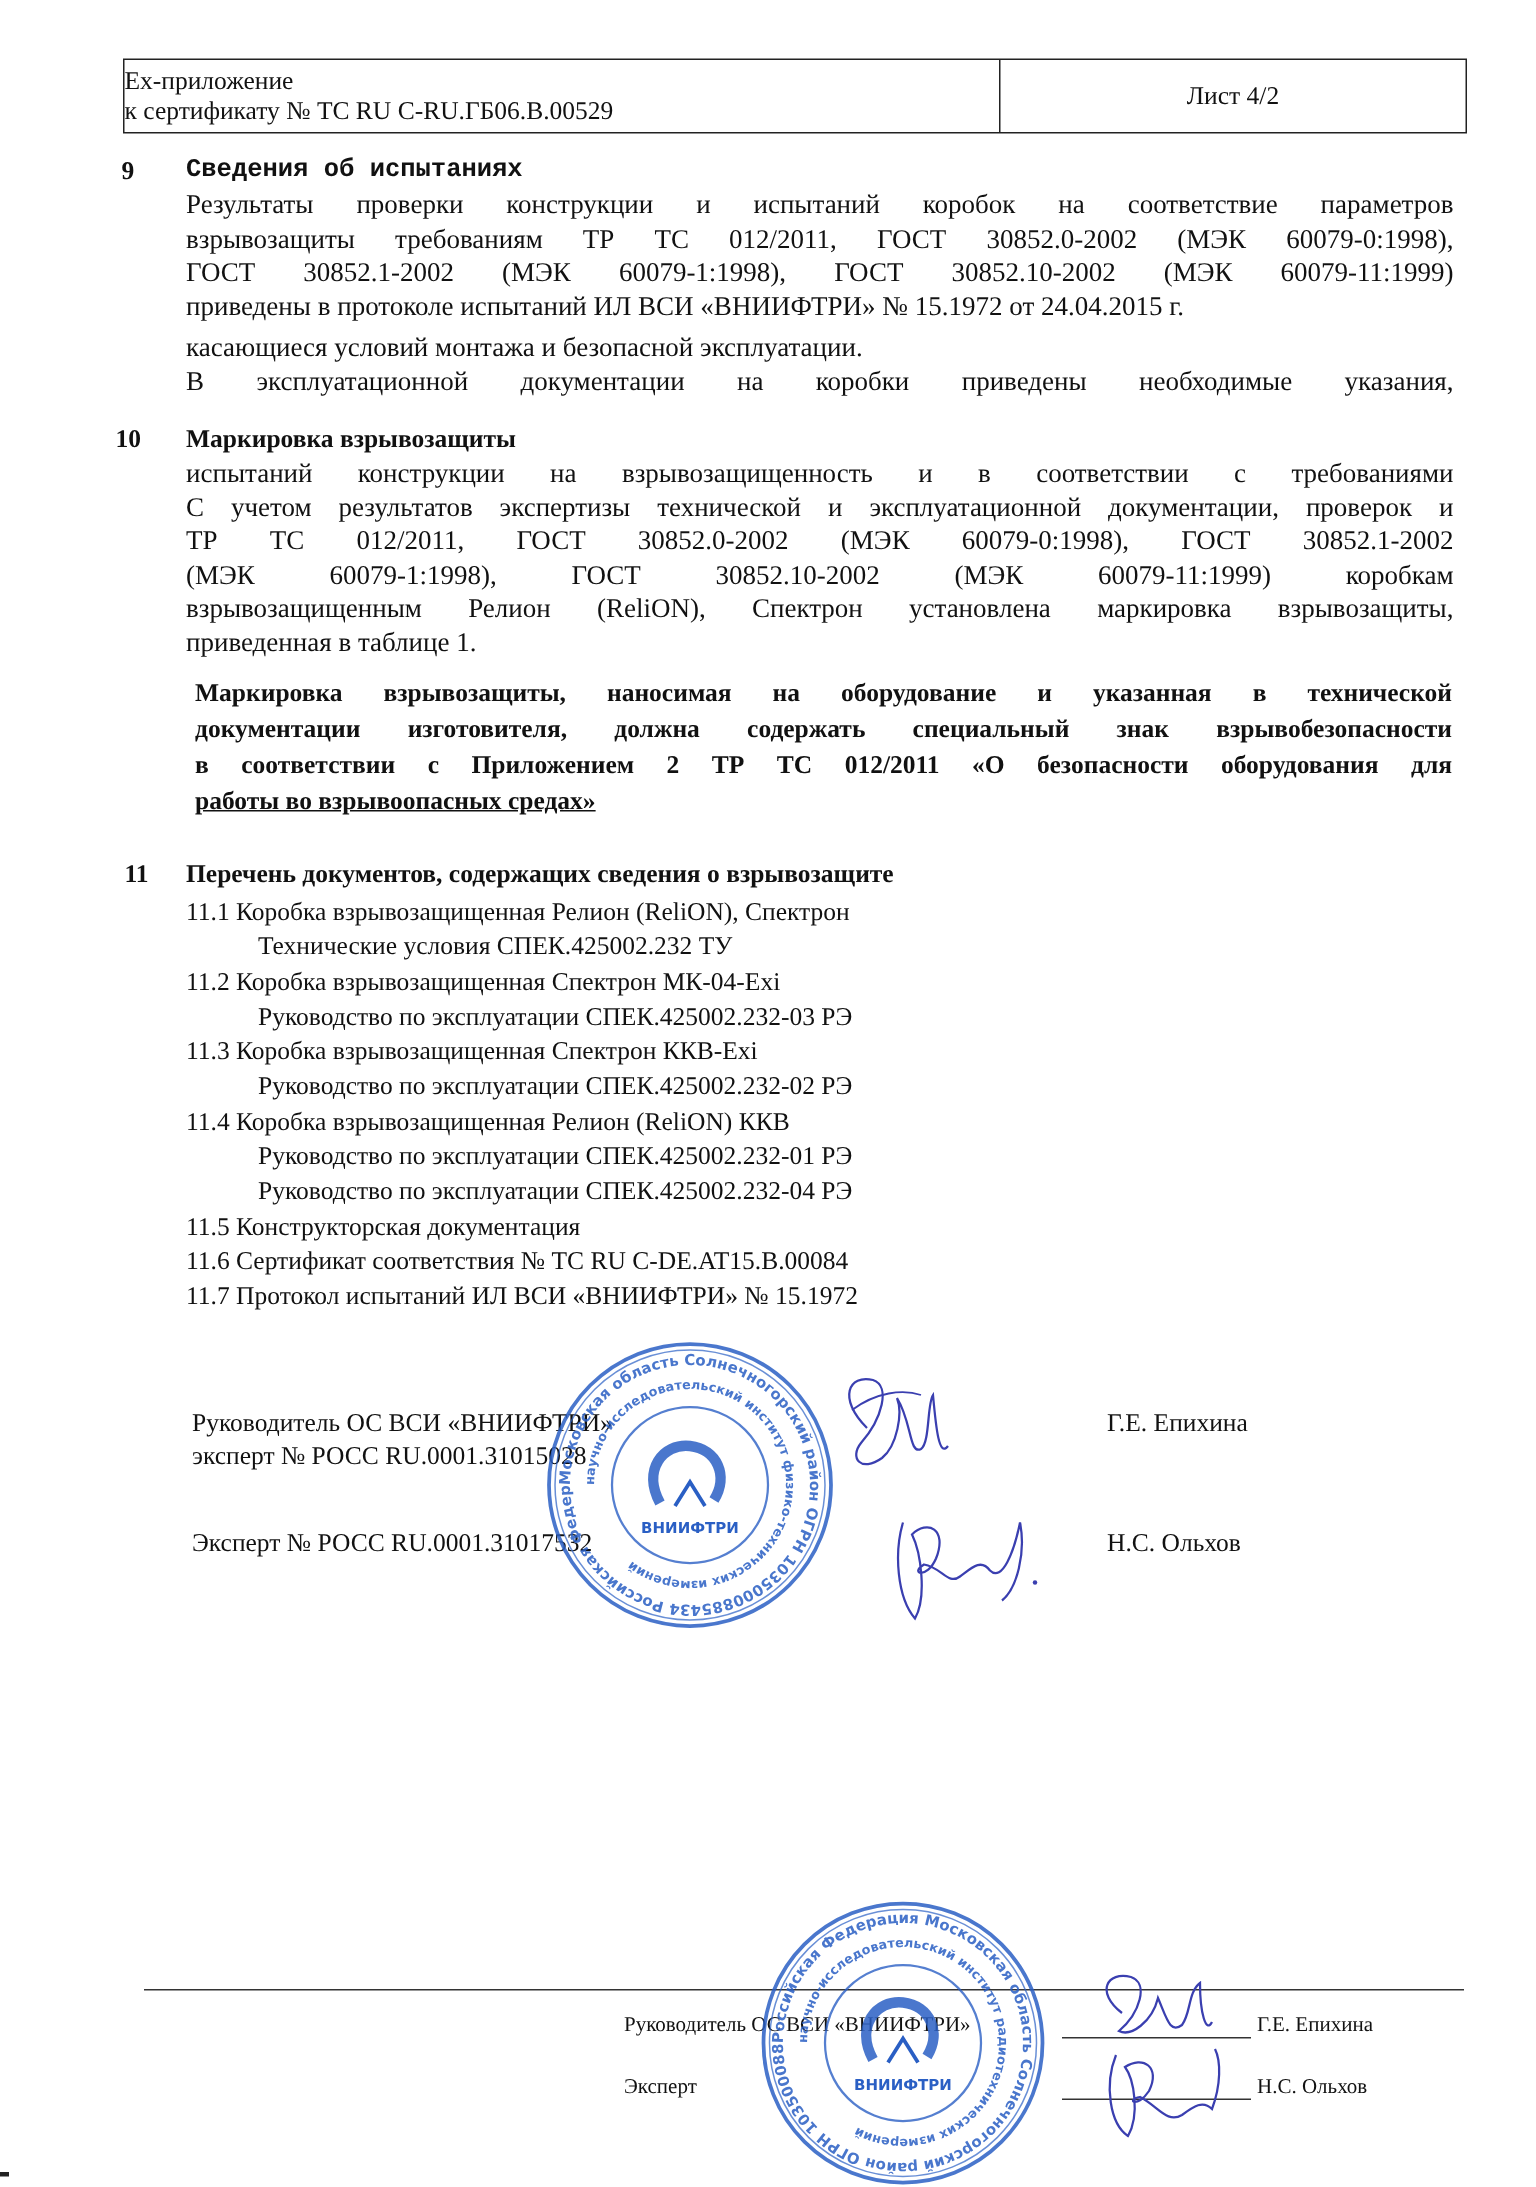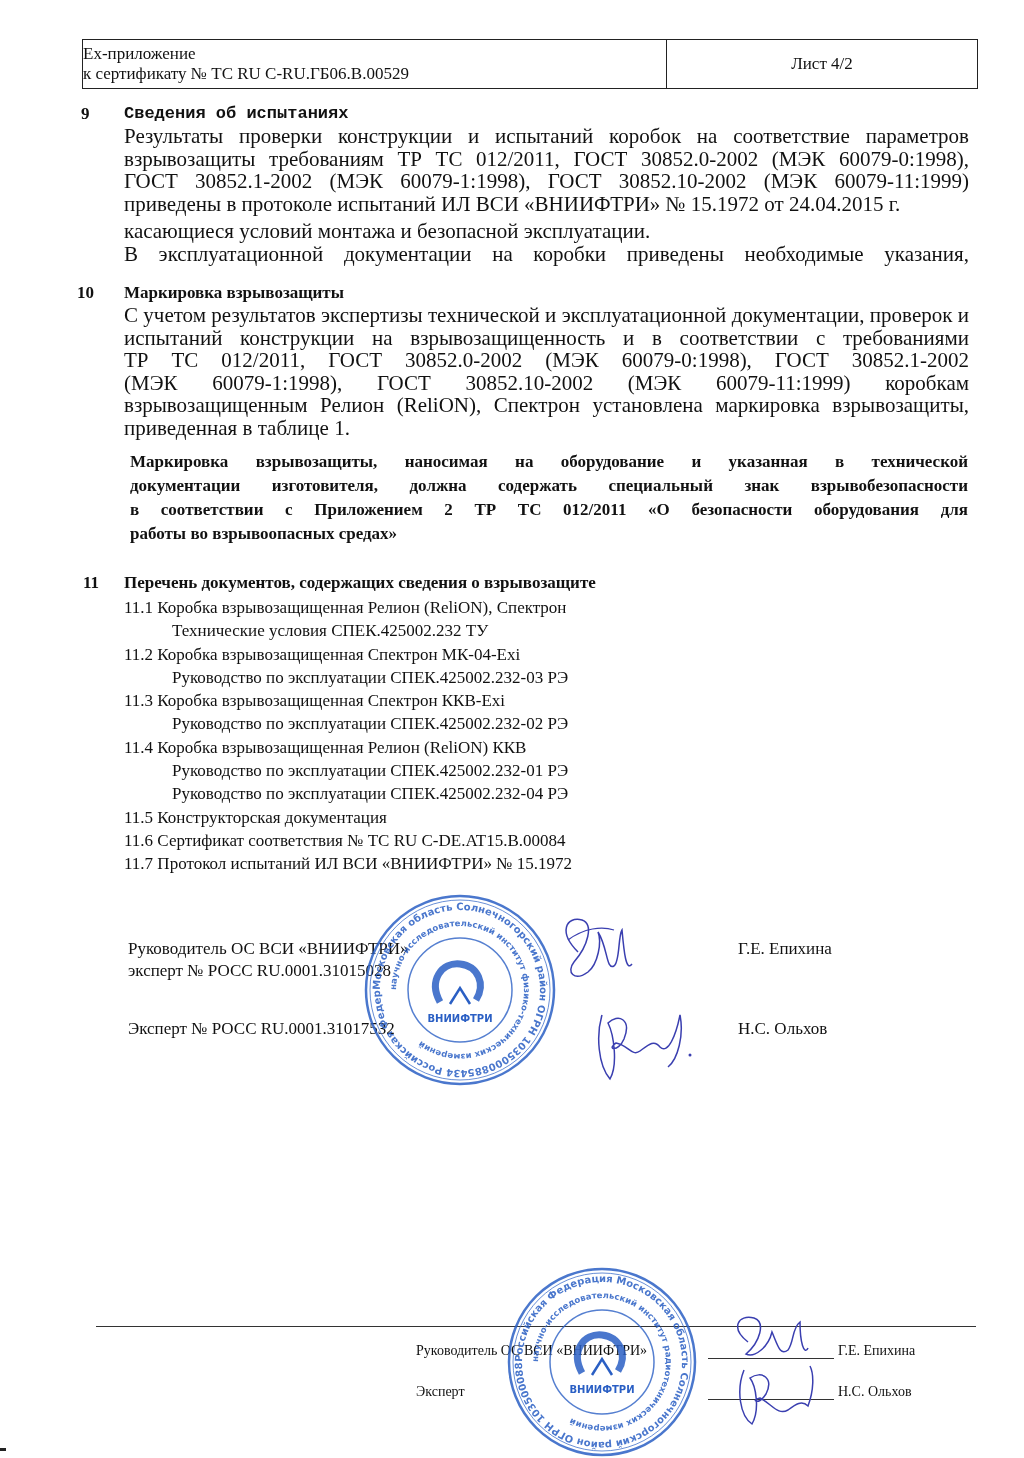--- a/index.html
+++ b/index.html
@@ -19,30 +19,30 @@
   .hdr-right {
     flex: 1; text-align: center; font-size: 17px; line-height: 48px;
   }
   .num {
     position: absolute; font-weight: bold; font-size: 17px; line-height: 22px;
   }
   .title {
     position: absolute; left: 124px; font-weight: bold; font-size: 17px; line-height: 22px;
   }
   .para {
-    position: absolute; left: 124px; width: 845px; font-size: 21px; line-height: 22.5px;
+    position: absolute; left: 124px; width: 845px; font-size: 18px; line-height: 22.5px;
     text-align: justify;
   }
   .para .ln { display: block; text-align: justify; text-align-last: justify; white-space: nowrap; }
   .para .ln.last { text-align-last: left; }
   .bold-para {
     position: absolute; left: 130px; width: 838px; font-weight: bold; font-size: 17px; line-height: 24px;
   }
   .bold-para .ln { display: block; text-align: justify; text-align-last: justify; white-space: nowrap; }
-  .bold-para .ln.last { text-align-last: left; }
+  .bold-para .ln.last { text-align-last: left; text-decoration: underline; }
   .list { position: absolute; left: 124px; top: 596px; font-size: 17px; line-height: 23.3px; }
   .list .item { display: block; white-space: nowrap; }
   .list .sub { display: block; padding-left: 48px; white-space: nowrap; }
   .sig-text { position: absolute; font-size: 17px; line-height: 22px; white-space: nowrap; }
   .stamp { position: absolute; }
   .sign { position: absolute; }
   .footer-line { position: absolute; left: 96px; top: 1326px; width: 880px; height: 0; border-top: 1.5px solid #333; }
   .ft { position: absolute; font-size: 14px; white-space: nowrap; }
   .uline { position: absolute; height: 0; border-top: 1px solid #333; }
   .mark { position: absolute; left: 0; top: 1448px; width: 6px; height: 3px; background: #222; }
@@ -70,22 +70,22 @@
   <div class="para" style="top:220px;">
     <span class="ln last">касающиеся условий монтажа и безопасной эксплуатации.</span>
     <span class="ln">В эксплуатационной документации на коробки приведены необходимые указания,</span>
   </div>
 </div>
 
 <div>
   <div class="num" style="left:77px; top:282px;">10</div>
   <div class="title" style="top:282px;text-align:center;">Маркировка взрывозащиты</div>
   <div class="para" style="top:304px;">
+    <span class="ln">испытаний конструкции на взрывозащищенность и в соответствии с требованиями</span>
     <span class="ln">С учетом результатов экспертизы технической и эксплуатационной документации, проверок и</span>
-    <span class="ln">испытаний конструкции на взрывозащищенность и в соответствии с требованиями</span>
     <span class="ln">ТР ТС 012/2011, ГОСТ 30852.0-2002 (МЭК 60079-0:1998), ГОСТ 30852.1-2002</span>
     <span class="ln">(МЭК 60079-1:1998), ГОСТ 30852.10-2002 (МЭК 60079-11:1999) коробкам</span>
     <span class="ln">взрывозащищенным Релион (ReliON), Спектрон установлена маркировка взрывозащиты,</span>
     <span class="ln last">приведенная в таблице 1.</span>
   </div>
   <div class="bold-para" style="top:450px;">
     <span class="ln">Маркировка взрывозащиты, наносимая на оборудование и указанная в технической</span>
     <span class="ln">документации изготовителя, должна содержать специальный знак взрывобезопасности</span>
     <span class="ln">в соответствии с Приложением 2 ТР ТС 012/2011 «О безопасности оборудования для</span>
     <span class="ln last">работы во взрывоопасных средах»</span>

